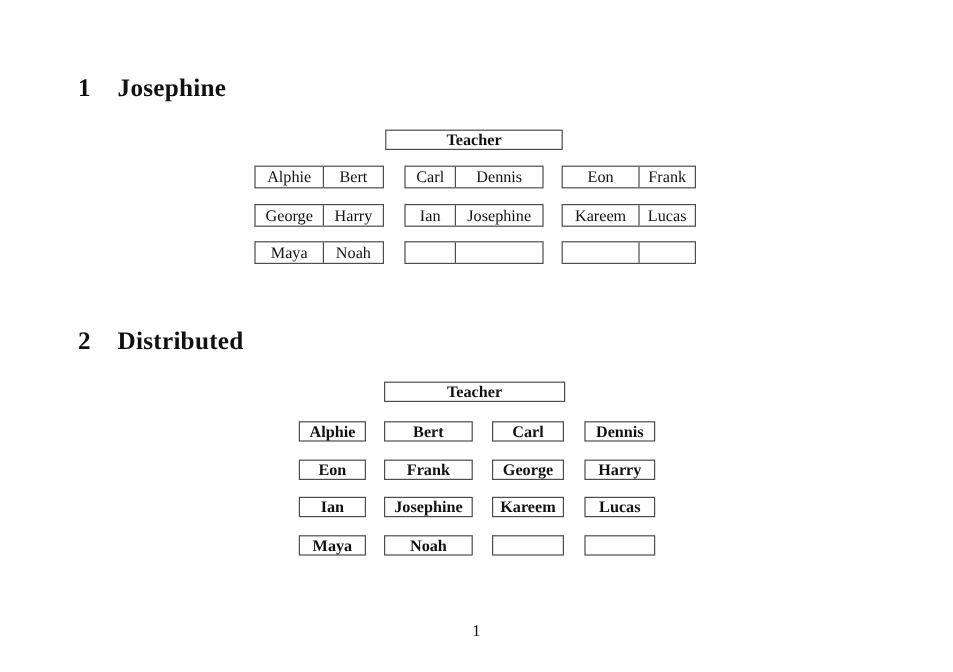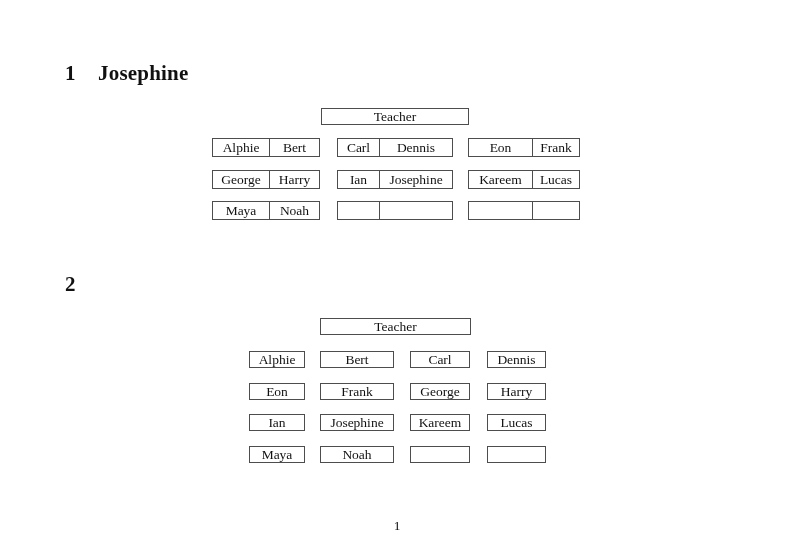--- a/index.html
+++ b/index.html
@@ -22,20 +22,21 @@
   .h1{top:63px;}
   .h2{top:274px;}
   .box{
     position:absolute;
     box-sizing:border-box;
     border:1px solid #4d4d4d;
     background:#ffffff;
     display:flex;align-items:center;justify-content:center;
     font-size:13.5px;line-height:14px;
     white-space:nowrap;
+    font-weight:bold;
   }
   .teacher1{left:321px;top:108px;width:148px;height:17px;}
   .teacher2{left:320px;top:318px;width:151px;height:17px;}
   .desk{
     position:absolute;
     box-sizing:border-box;
     border:1px solid #4d4d4d;
     background:#ffffff;
     display:flex;align-items:stretch;
     height:19px;
@@ -110,20 +111,21 @@
     <span class="seat seat-left"></span>
     <span class="seat seat-right"></span>
   </div>
   <div class="desk cl-r2 cl-c2">
     <span class="seat seat-left"></span>
     <span class="seat seat-right"></span>
   </div>
 
   <div class="heading h2">
     <span class="num">2</span>
+    <span class="ttl">Distributed</span>
   </div>
 
   <div class="box teacher2">Teacher</div>
 
   <div class="box db db-r0 db-c0">Alphie</div>
   <div class="box db db-r0 db-c1">Bert</div>
   <div class="box db db-r0 db-c2">Carl</div>
   <div class="box db db-r0 db-c3">Dennis</div>
 
   <div class="box db db-r1 db-c0">Eon</div>

